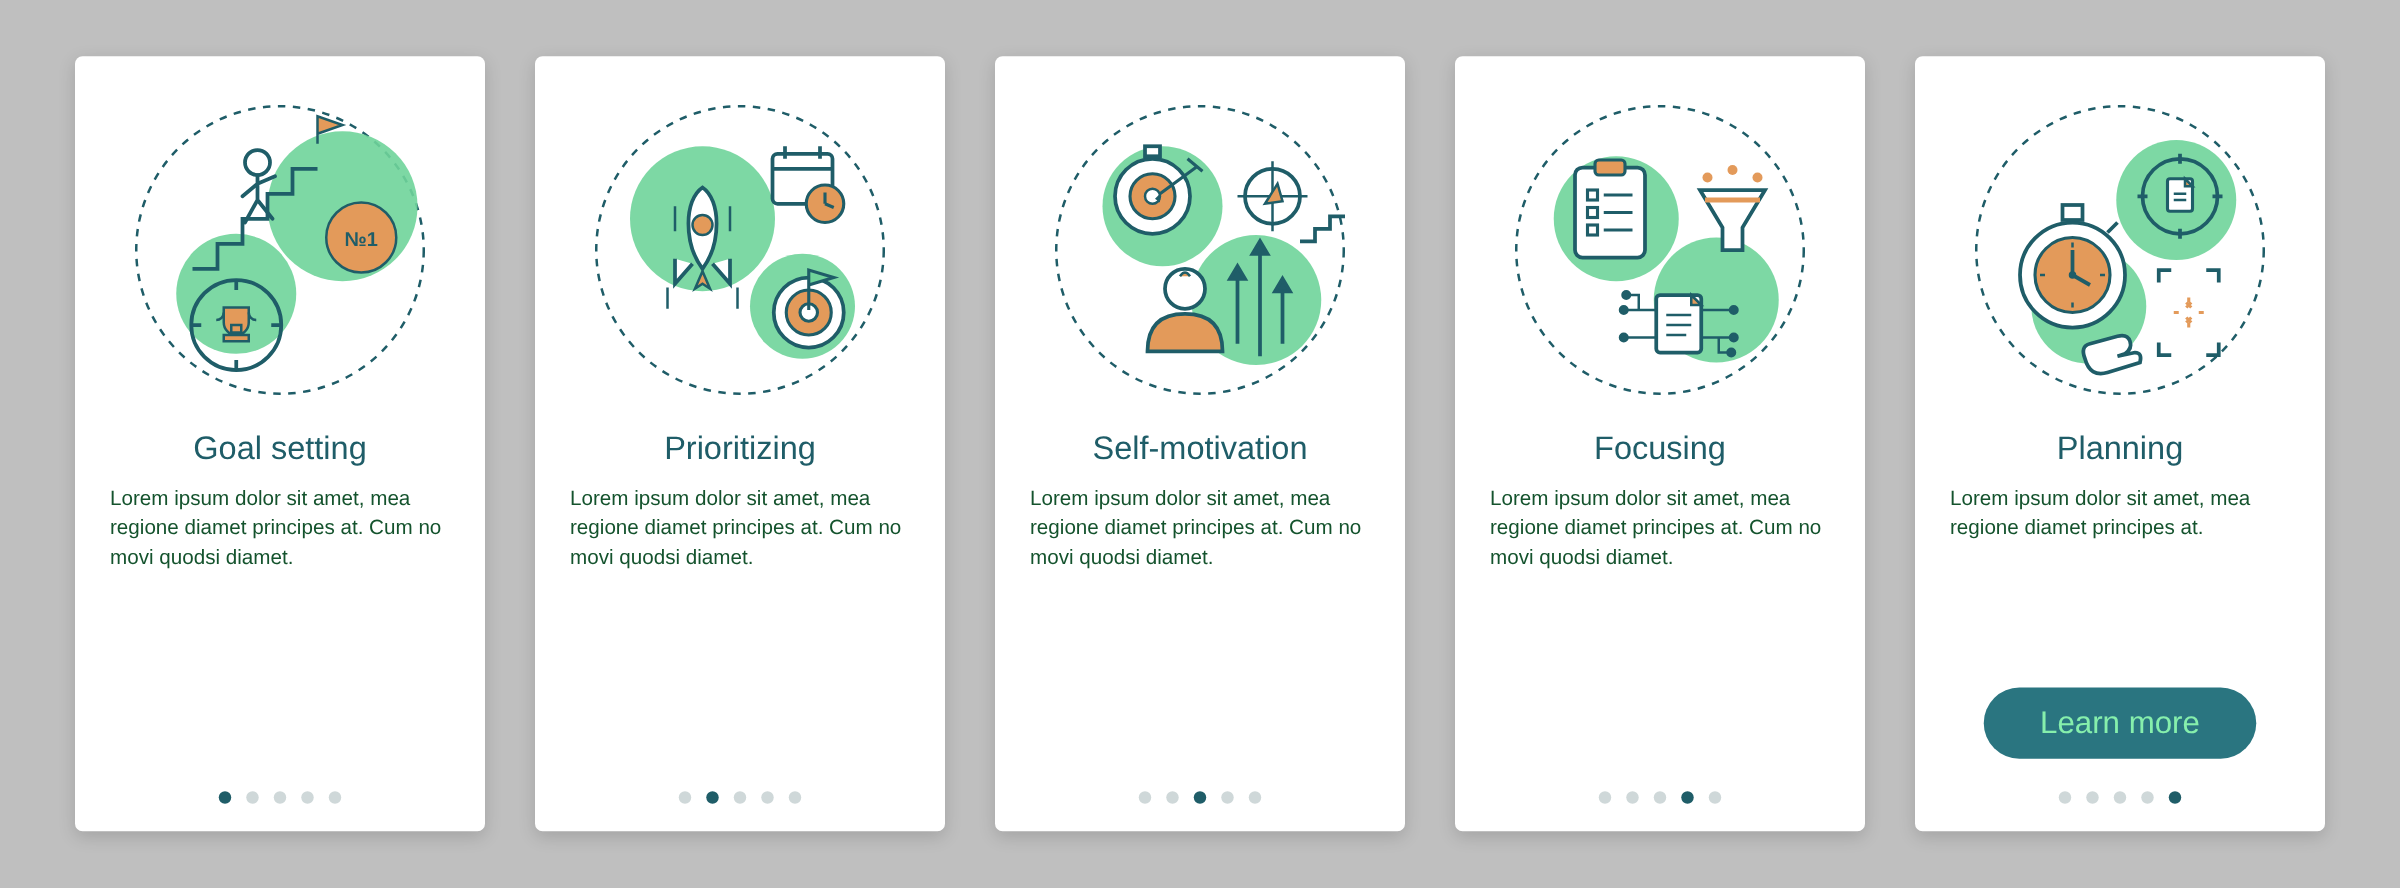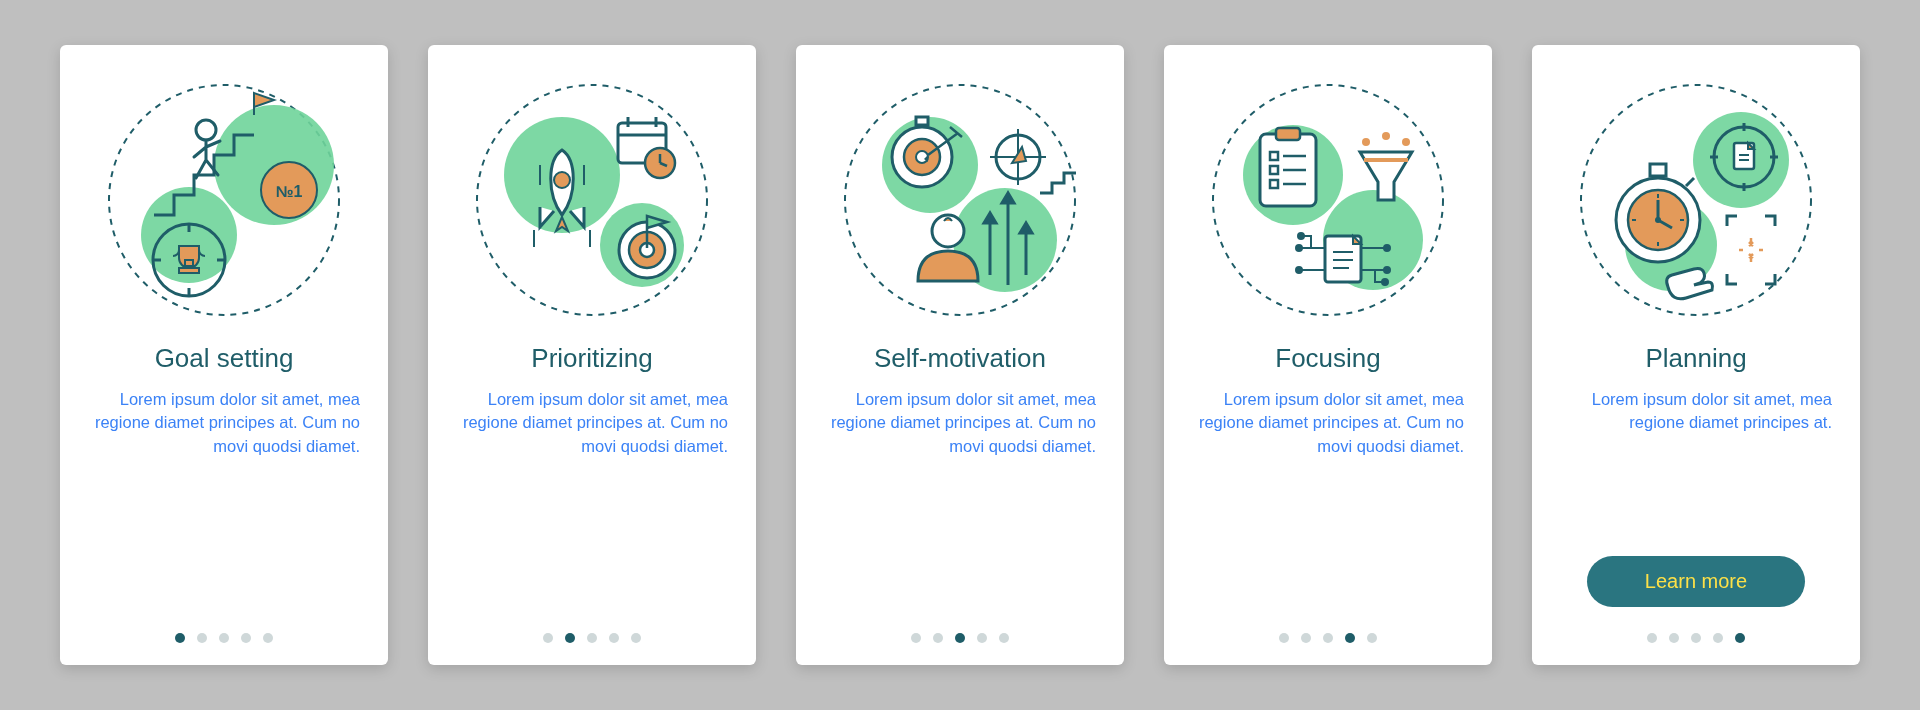--- a/index.html
+++ b/index.html
@@ -35,34 +35,34 @@
   }
   .illus svg { width: 100%; height: 100%; }
   .title {
     color: #1f5d68;
     font-size: 26px;
     font-weight: 500;
     text-align: left;
     margin-bottom: 14px;
   }
   .desc {
-    color: #3b82f6;
+    color: #14532d;
     font-size: 16.5px;
     line-height: 1.42;
-    text-align: right;
+    text-align: left;
     flex: 1;
   }
   .btn {
     background: #2a7580;
-    color: #fde047;
+    color: #86efac;
     border: none;
     border-radius: 30px;
     padding: 14px 0;
     width: 80%;
-    font-size: 20px;
+    font-size: 25px;
     font-weight: 500;
     cursor: pointer;
     margin-bottom: 18px;
   }
   .dots {
     display: flex;
     gap: 12px;
     margin-top: auto;
     padding-top: 8px;
   }

